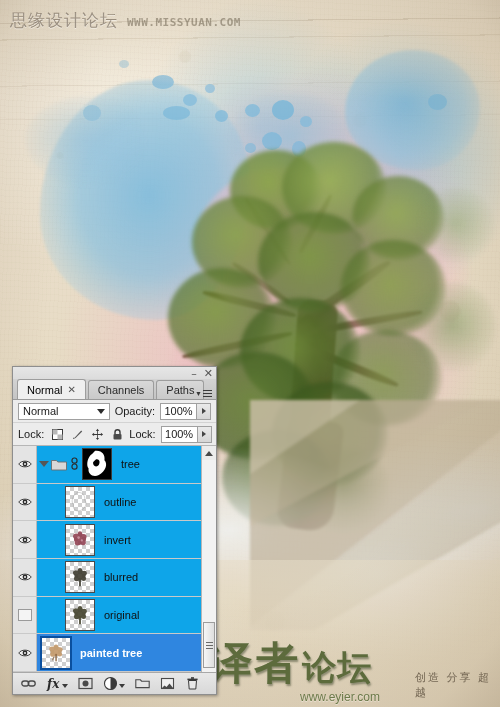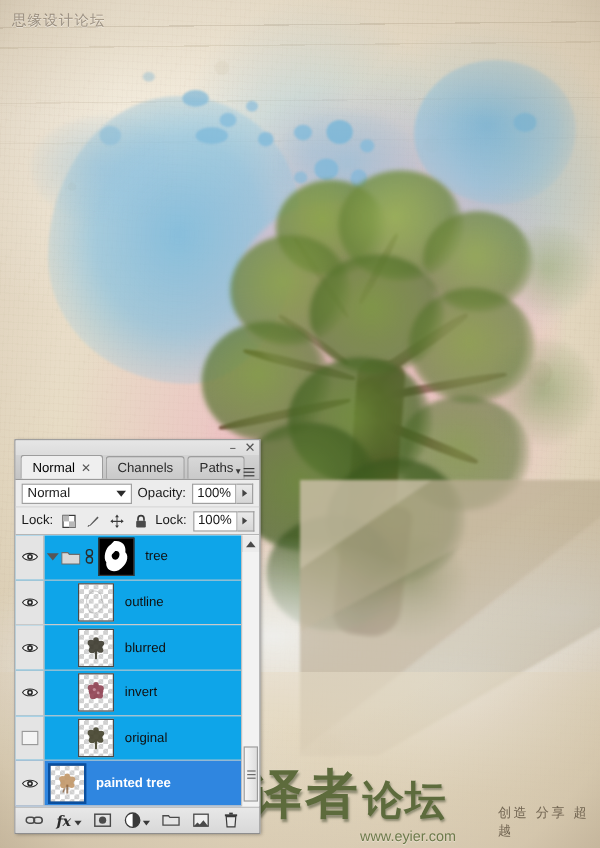--- a/index.html
+++ b/index.html
@@ -135,21 +135,21 @@
   }
 
   
   #watermark-top {
     position: absolute; left: 10px; top: 9px;
     display: flex; align-items: baseline; gap: 9px;
     z-index: 40; pointer-events: none;
   }
   #watermark-top .cn {
     font-family: Liberation Serif, serif;
-    font-size: 12px; letter-spacing: 1px;
+    font-size: 17px; letter-spacing: 1px;
     color: rgba(108,96,80,.62);
     text-shadow: 0 1px 0 rgba(255,255,255,.45);
   }
   #watermark-top .url {
     font-family: "DejaVu Sans Mono", monospace;
     font-size: 11px; letter-spacing: .5px; font-weight: bold;
     color: rgba(118,106,88,.58);
   }
 
   #watermark-brand {
@@ -455,20 +455,21 @@
   </div>
 
   <div id="mist"></div>
   <div id="rocks"></div>
   <div id="ground-haze"></div>
   <div id="paper-tint"></div>
   <div id="vignette"></div>
 
   <div id="watermark-top">
     <span class="cn">思缘设计论坛</span>
+    <span class="url">WWW.MISSYUAN.COM</span>
   </div>
 
   <div id="layers-panel">
 
     <div id="panel-titlebar">
       <div id="panel-winbtns">
         <span>–</span>
         <span>✕</span>
       </div>
     </div>
@@ -596,63 +597,63 @@
                 <path d="M0.8 5 C3 1.2 11 1.2 13.2 5 C11 8.8 3 8.8 0.8 5 Z" fill="#f2f2f2" stroke="#2b2b2b" stroke-width=".9"></path>
                 <circle cx="7" cy="5" r="2.4" fill="#2b2b2b"></circle>
                 <circle cx="7" cy="5" r="1" fill="#f2f2f2"></circle>
               </svg>
             </span>
           </div>
           <div class="indent"></div>
           <div class="indent"></div>
           <div class="thumb">
             <svg class="thumb-art" viewBox="0 0 30 32">
-              <g fill="#3c3a2e" opacity=".9">
-                <ellipse cx="15" cy="14" rx="6" ry="5.4"></ellipse>
-                <ellipse cx="10.5" cy="11.5" rx="3" ry="2.7"></ellipse>
-                <ellipse cx="19.5" cy="12" rx="2.8" ry="2.5"></ellipse>
-                <ellipse cx="11.5" cy="18" rx="3" ry="2.7"></ellipse>
-                <ellipse cx="19" cy="18" rx="2.6" ry="2.4"></ellipse>
-                <ellipse cx="15" cy="8.5" rx="2.4" ry="2"></ellipse>
-                <rect x="14" y="18" width="2" height="8"></rect>
-              </g>
-            </svg>
-          </div>
-          <span class="layer-name">blurred</span>
-        </div>
-
-        <div class="layer-row">
-          <div class="eye-cell">
-            <span class="eye-box">
-              <svg width="14" height="10" viewBox="0 0 14 10">
-                <path d="M0.8 5 C3 1.2 11 1.2 13.2 5 C11 8.8 3 8.8 0.8 5 Z" fill="#f2f2f2" stroke="#2b2b2b" stroke-width=".9"></path>
-                <circle cx="7" cy="5" r="2.4" fill="#2b2b2b"></circle>
-                <circle cx="7" cy="5" r="1" fill="#f2f2f2"></circle>
-              </svg>
-            </span>
-          </div>
-          <div class="indent"></div>
-          <div class="indent"></div>
-          <div class="thumb">
-            <svg class="thumb-art" viewBox="0 0 30 32">
               <g fill="#8e3d4e" opacity=".88">
                 <ellipse cx="15" cy="15" rx="6.5" ry="6"></ellipse>
                 <ellipse cx="11" cy="12" rx="3.4" ry="3"></ellipse>
                 <ellipse cx="19" cy="12.5" rx="3" ry="2.8"></ellipse>
                 <ellipse cx="12.5" cy="19" rx="3.2" ry="3"></ellipse>
                 <ellipse cx="18.5" cy="19" rx="2.8" ry="2.6"></ellipse>
                 <ellipse cx="15" cy="9" rx="2.4" ry="2.2"></ellipse>
               </g>
               <g fill="#d8a8b4" opacity=".7">
                 <circle cx="13.5" cy="13.5" r="1.4"></circle>
                 <circle cx="17" cy="16.5" r="1.2"></circle>
               </g>
             </svg>
           </div>
           <span class="layer-name">invert</span>
+        </div>
+
+        <div class="layer-row">
+          <div class="eye-cell">
+            <span class="eye-box">
+              <svg width="14" height="10" viewBox="0 0 14 10">
+                <path d="M0.8 5 C3 1.2 11 1.2 13.2 5 C11 8.8 3 8.8 0.8 5 Z" fill="#f2f2f2" stroke="#2b2b2b" stroke-width=".9"></path>
+                <circle cx="7" cy="5" r="2.4" fill="#2b2b2b"></circle>
+                <circle cx="7" cy="5" r="1" fill="#f2f2f2"></circle>
+              </svg>
+            </span>
+          </div>
+          <div class="indent"></div>
+          <div class="indent"></div>
+          <div class="thumb">
+            <svg class="thumb-art" viewBox="0 0 30 32">
+              <g fill="#3c3a2e" opacity=".9">
+                <ellipse cx="15" cy="14" rx="6" ry="5.4"></ellipse>
+                <ellipse cx="10.5" cy="11.5" rx="3" ry="2.7"></ellipse>
+                <ellipse cx="19.5" cy="12" rx="2.8" ry="2.5"></ellipse>
+                <ellipse cx="11.5" cy="18" rx="3" ry="2.7"></ellipse>
+                <ellipse cx="19" cy="18" rx="2.6" ry="2.4"></ellipse>
+                <ellipse cx="15" cy="8.5" rx="2.4" ry="2"></ellipse>
+                <rect x="14" y="18" width="2" height="8"></rect>
+              </g>
+            </svg>
+          </div>
+          <span class="layer-name">blurred</span>
         </div>
 
         <div class="layer-row">
           <div class="eye-cell">
             <span class="eye-box off"></span>
           </div>
           <div class="indent"></div>
           <div class="indent"></div>
           <div class="thumb">
             <svg class="thumb-art" viewBox="0 0 30 32">

